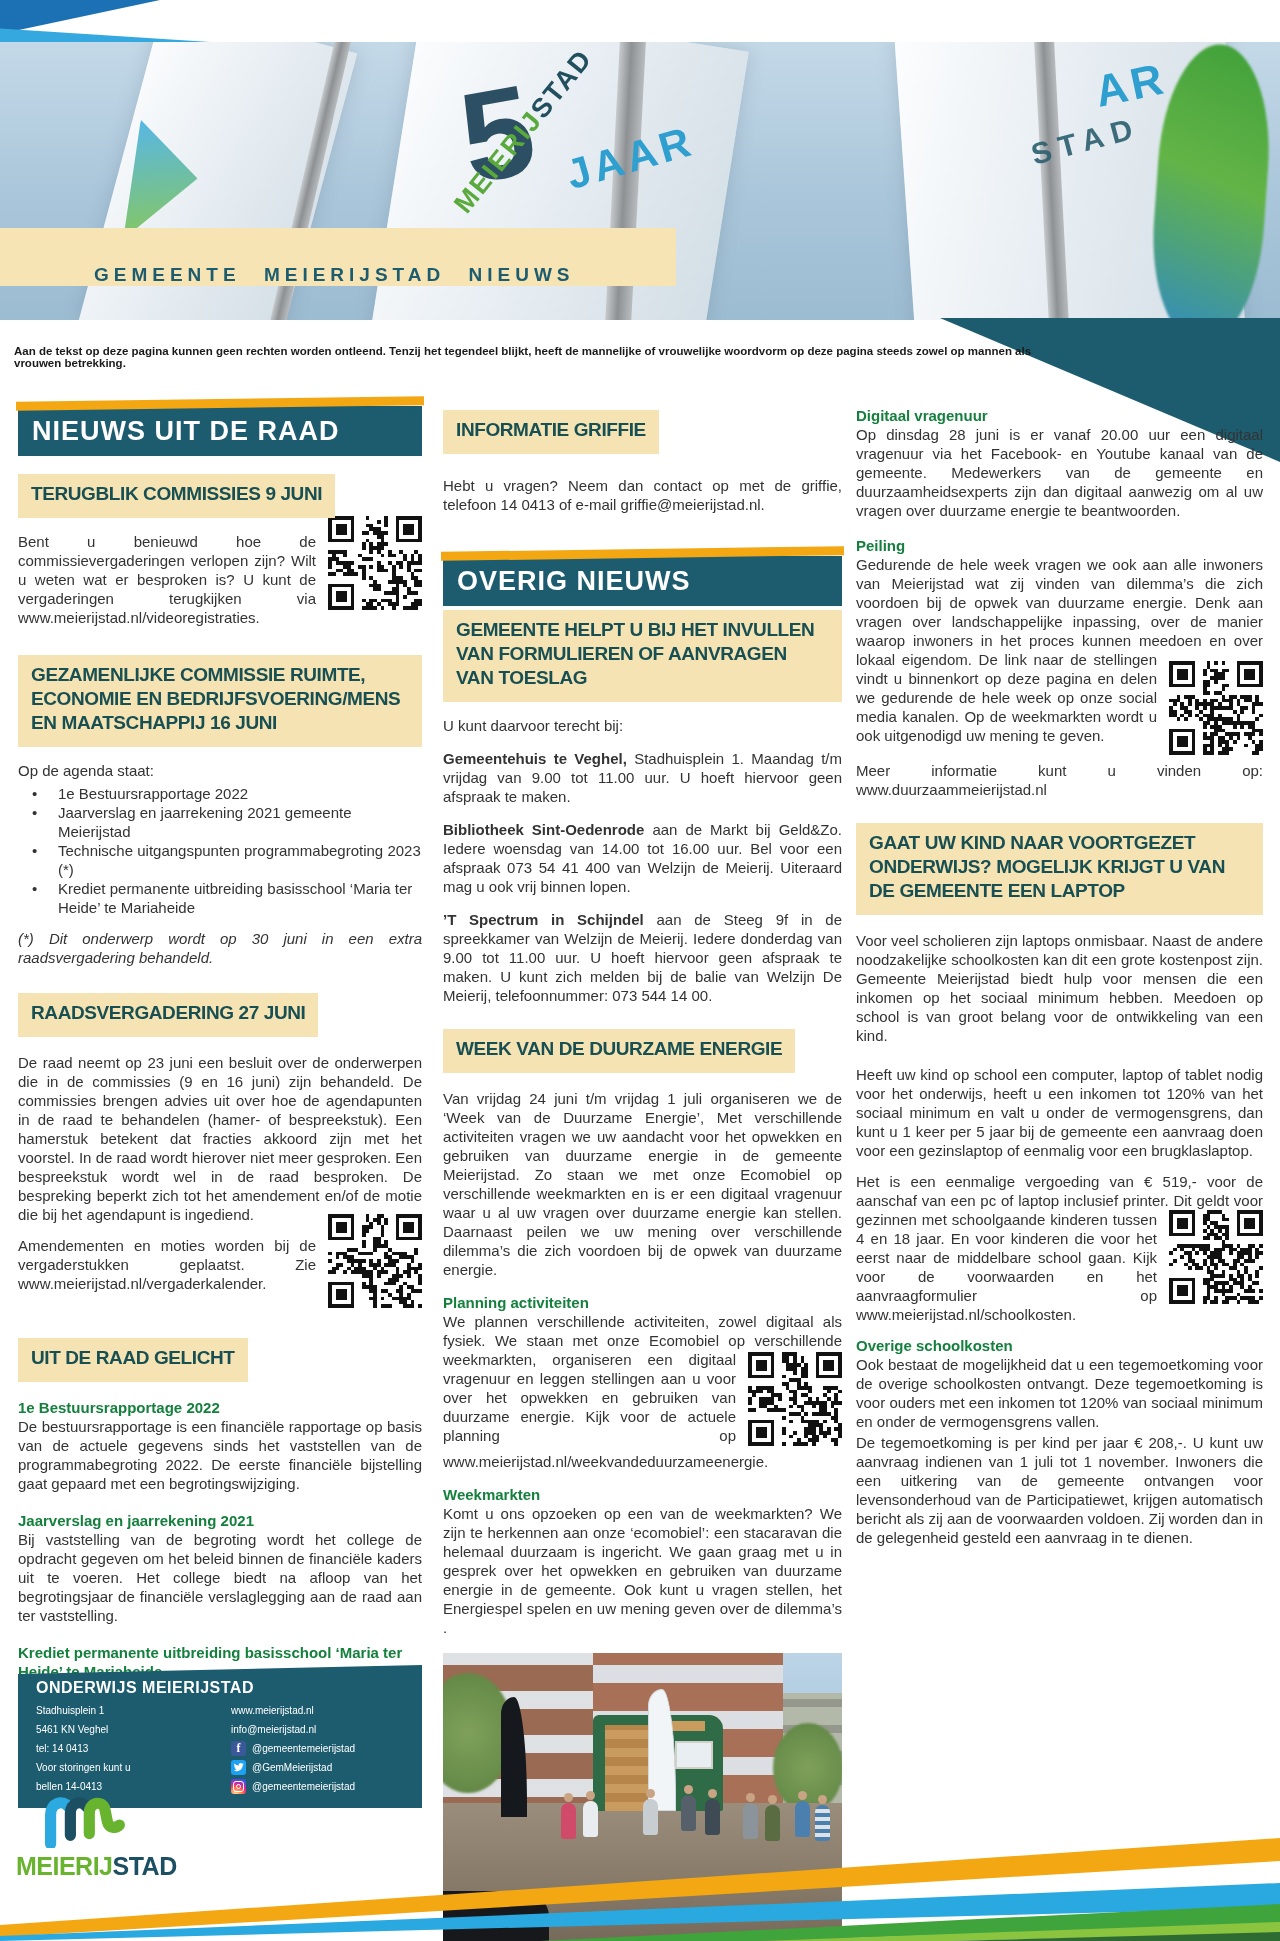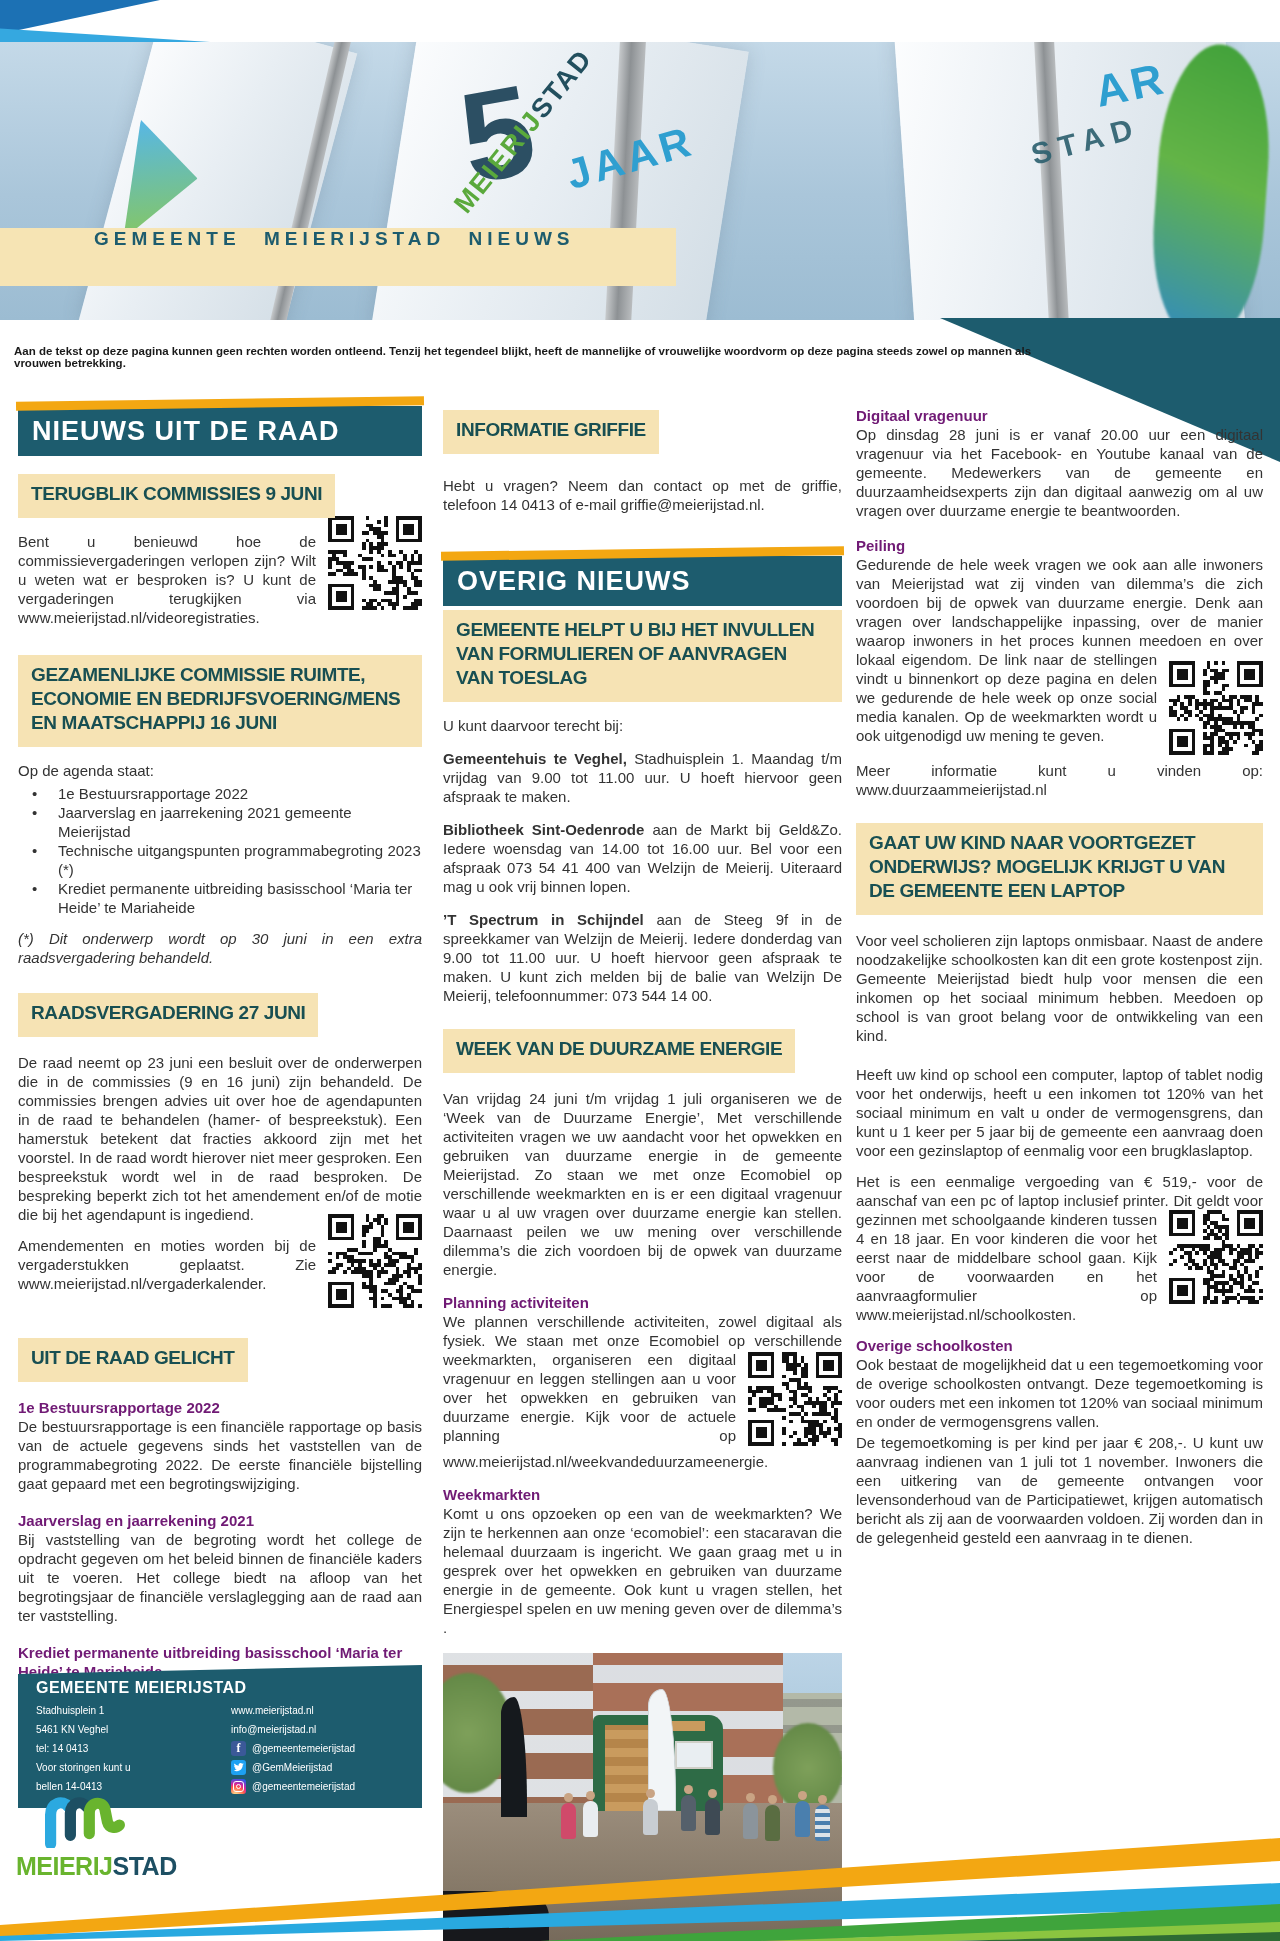--- a/index.html
+++ b/index.html
@@ -21,35 +21,35 @@
   .pole{position:absolute;background:linear-gradient(90deg,#c7cacc,#8d9194 45%,#b9bcbe);border-radius:4px}
   .pole1{left:300px;top:-10px;width:16px;height:320px;transform:rotate(13deg)}
   .pole2{left:612px;top:-10px;width:26px;height:320px;transform:rotate(3deg)}
   .pole3{left:1042px;top:-10px;width:20px;height:320px;transform:rotate(-3deg)}
   .five{position:absolute;left:462px;top:28px;font-size:128px;font-weight:bold;color:#2c4f63;transform:rotate(-10deg);line-height:1}
   .jaar{position:absolute;left:565px;top:92px;font-size:42px;font-weight:bold;color:#2f9fd0;letter-spacing:4px;transform:rotate(-16deg)}
   .mstad{position:absolute;left:448px;top:158px;font-size:27px;font-weight:bold;letter-spacing:2px;transform:rotate(-51deg);transform-origin:left top;white-space:nowrap}
   .lg-green{color:#5aa93c}.lg-teal{color:#224f5e}
   .fr-top{position:absolute;left:1095px;top:18px;font-size:44px;font-weight:bold;color:#2f9fd0;transform:rotate(-12deg);letter-spacing:4px}
   .fr-stad{position:absolute;left:1030px;top:82px;font-size:30px;font-weight:bold;color:#2b5f6e;opacity:.9;letter-spacing:8px;transform:rotate(-15deg)}
-  .hero-banner{position:absolute;left:0;top:228px;width:676px;height:58px;background:#f6e4b4;display:flex;align-items:flex-start}
+  .hero-banner{position:absolute;left:0;top:228px;width:676px;height:58px;background:#f6e4b4;display:flex;align-items:flex-end}
   .hero-banner span{margin-left:94px;font-size:19px;font-weight:bold;color:#1d5c6e;letter-spacing:5px;word-spacing:13px}
   
   .teal-wedge{position:absolute;left:940px;top:318px;width:340px;height:144px;background:#1d5c6e;clip-path:polygon(0 0,100% 0,100% 100%)}
   .disclaimer{position:absolute;left:14px;top:345px;width:1060px;font-size:11.5px;font-weight:bold;color:#1a1a1a;letter-spacing:0}
   
   .col{position:absolute}
   .col-left{left:18px;top:398px;width:404px}
   .col-mid{left:443px;top:410px;width:399px}
   .col-right{left:856px;top:400px;width:407px}
   .band{position:relative;background:#1d5c6e;color:#fff;font-weight:bold;font-size:27px;letter-spacing:1px;padding:10px 14px 9px;margin-top:8px}
   .band::before{content:"";position:absolute;left:-2px;right:-2px;top:-7px;height:9px;background:#f3a712;transform:rotate(-0.8deg)}
   .tag{display:inline-block;background:#f6e3b4;color:#184f52;font-weight:bold;font-size:19px;line-height:24px;letter-spacing:-0.4px;padding:8px 13px 12px}
   .p{font-size:15px;line-height:19px;text-align:justify;margin:0;color:#333}
-  .ph{font-size:15px;line-height:19px;font-weight:bold;color:#701a75;margin:0}
+  .ph{font-size:15px;line-height:19px;font-weight:bold;color:#15803d;margin:0}
   .it{font-style:italic}
   ul.bul{list-style:none;margin:4px 0 0;padding:0}
   ul.bul li{position:relative;padding-left:40px;font-size:15px;line-height:19px}
   ul.bul li::before{content:"•";position:absolute;left:14px}
   .qr{float:right;width:94px;height:94px;margin:0 0 6px 12px;background:#fff}
   .qr svg rect{fill:#111}
   .qr-spacer{float:right;width:0}
   .clearfix::after{content:"";display:block;clear:both}
   
   .contact{position:absolute;left:18px;top:1665px;width:404px;background:#1d5c6e;color:#fff;
@@ -704,21 +704,21 @@
   <div style="margin-top:24px"><span class="tag">UIT DE RAAD GELICHT</span></div>
   <h4 class="ph" style="margin-top:16px">1e Bestuursrapportage 2022</h4>
   <p class="p">De bestuursrapportage is een financiële rapportage op basis van de actuele gegevens sinds het vaststellen van de programmabegroting 2022. De eerste financiële bijstelling gaat gepaard met een begrotingswijziging.</p>
   <h4 class="ph" style="margin-top:18px">Jaarverslag en jaarrekening 2021</h4>
   <p class="p">Bij vaststelling van de begroting wordt het college de opdracht gegeven om het beleid binnen de financiële kaders uit te voeren. Het college biedt na afloop van het begrotingsjaar de financiële verslaglegging aan de raad aan ter vaststelling.</p>
   <h4 class="ph" style="margin-top:18px">Krediet permanente uitbreiding basisschool ‘Maria ter Heide’ te Mariaheide</h4>
   <p class="p">Om de realisatie van een permanente uitbreiding van de basisschool ‘Maria ter Heide’ te Mariaheide mogelijk te maken, wordt een krediet van € 684.510,- beschikbaar gesteld.</p>
 </div>
 
 <div class="contact">
-  <div class="ttl">GEMEENTE MEIERIJSTAD</div>
+  <div class="ttl">ONDERWIJS MEIERIJSTAD</div>
   <div class="cols">
     <div class="c1">
       <div class="ln">Stadhuisplein 1</div>
       <div class="ln">5461 KN Veghel</div>
       <div class="ln">tel:  14 0413</div>
       <div class="ln">Voor storingen kunt u</div>
       <div class="ln">bellen 14-0413</div>
     </div>
     <div class="c2">
       <div class="ln">www.meierijstad.nl</div>

